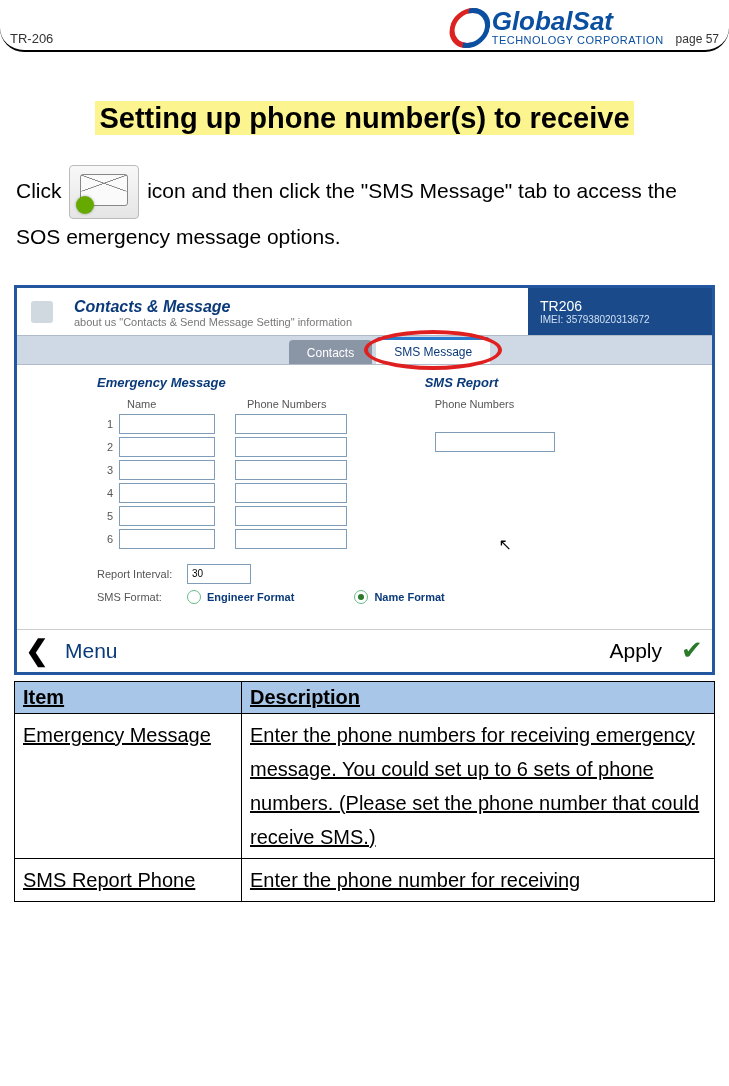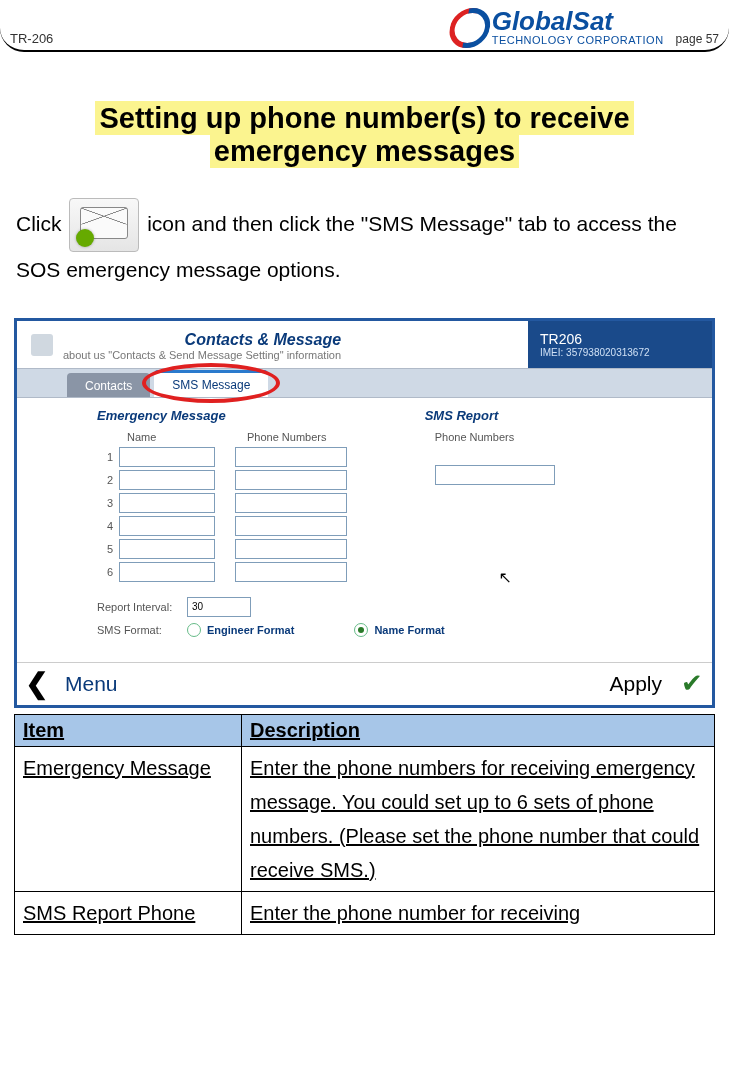--- a/index.html
+++ b/index.html
@@ -132,22 +132,21 @@
   }
   .ss-header {
     display: flex;
     background: #fff;
   }
   .ss-title-area {
     flex: 1;
     padding: 10px 28px 6px 14px;
     display: flex;
     align-items: flex-start;
-    gap: 10px;
-    text-align: right;
+    gap: 21px;
   }
   .ss-title-icon {
     width: 22px;
     height: 22px;
     background: #d0d8e0;
     border-radius: 3px;
     margin-top: 3px;
   }
   .ss-title-text .t1 {
     font-size: 16px;
@@ -171,20 +170,21 @@
     color: #cfe0f5;
   }
 
   .ss-tabs {
     display: flex;
     gap: 4px;
     padding-left: 50px;
     background: #cfd9e5;
     border-top: 1px solid #b0bac8;
     border-bottom: 1px solid #b0bac8;
+    justify-content: center;
   }
   .tab {
     padding: 6px 18px 4px 18px;
     font-size: 12px;
     color: #fff;
     background: #8a95a6;
     border-radius: 4px 4px 0 0;
     margin-top: 4px;
   }
   .tab.active {
@@ -385,21 +385,20 @@
         <div class="logo-text-main">GlobalSat</div>
         <div class="logo-text-sub">TECHNOLOGY CORPORATION</div>
       </div>
     </div>
     <div class="page-num">page 57</div>
   </div>
 </div>
 
 <div class="title">
   <span>Setting up phone number(s) to receive</span><br>
-  <span>emergency messages</span>
 </div>
 
 <div class="intro">
   <span>Click </span><span class="msg-icon"><span class="env"></span><span class="dot"></span></span><span> icon and then click the "SMS Message" tab to access the SOS emergency message options.</span>
 </div>
 
 <div class="screenshot">
   <div class="ss-header">
     <div class="ss-title-area">
       <div class="ss-title-icon"></div>

